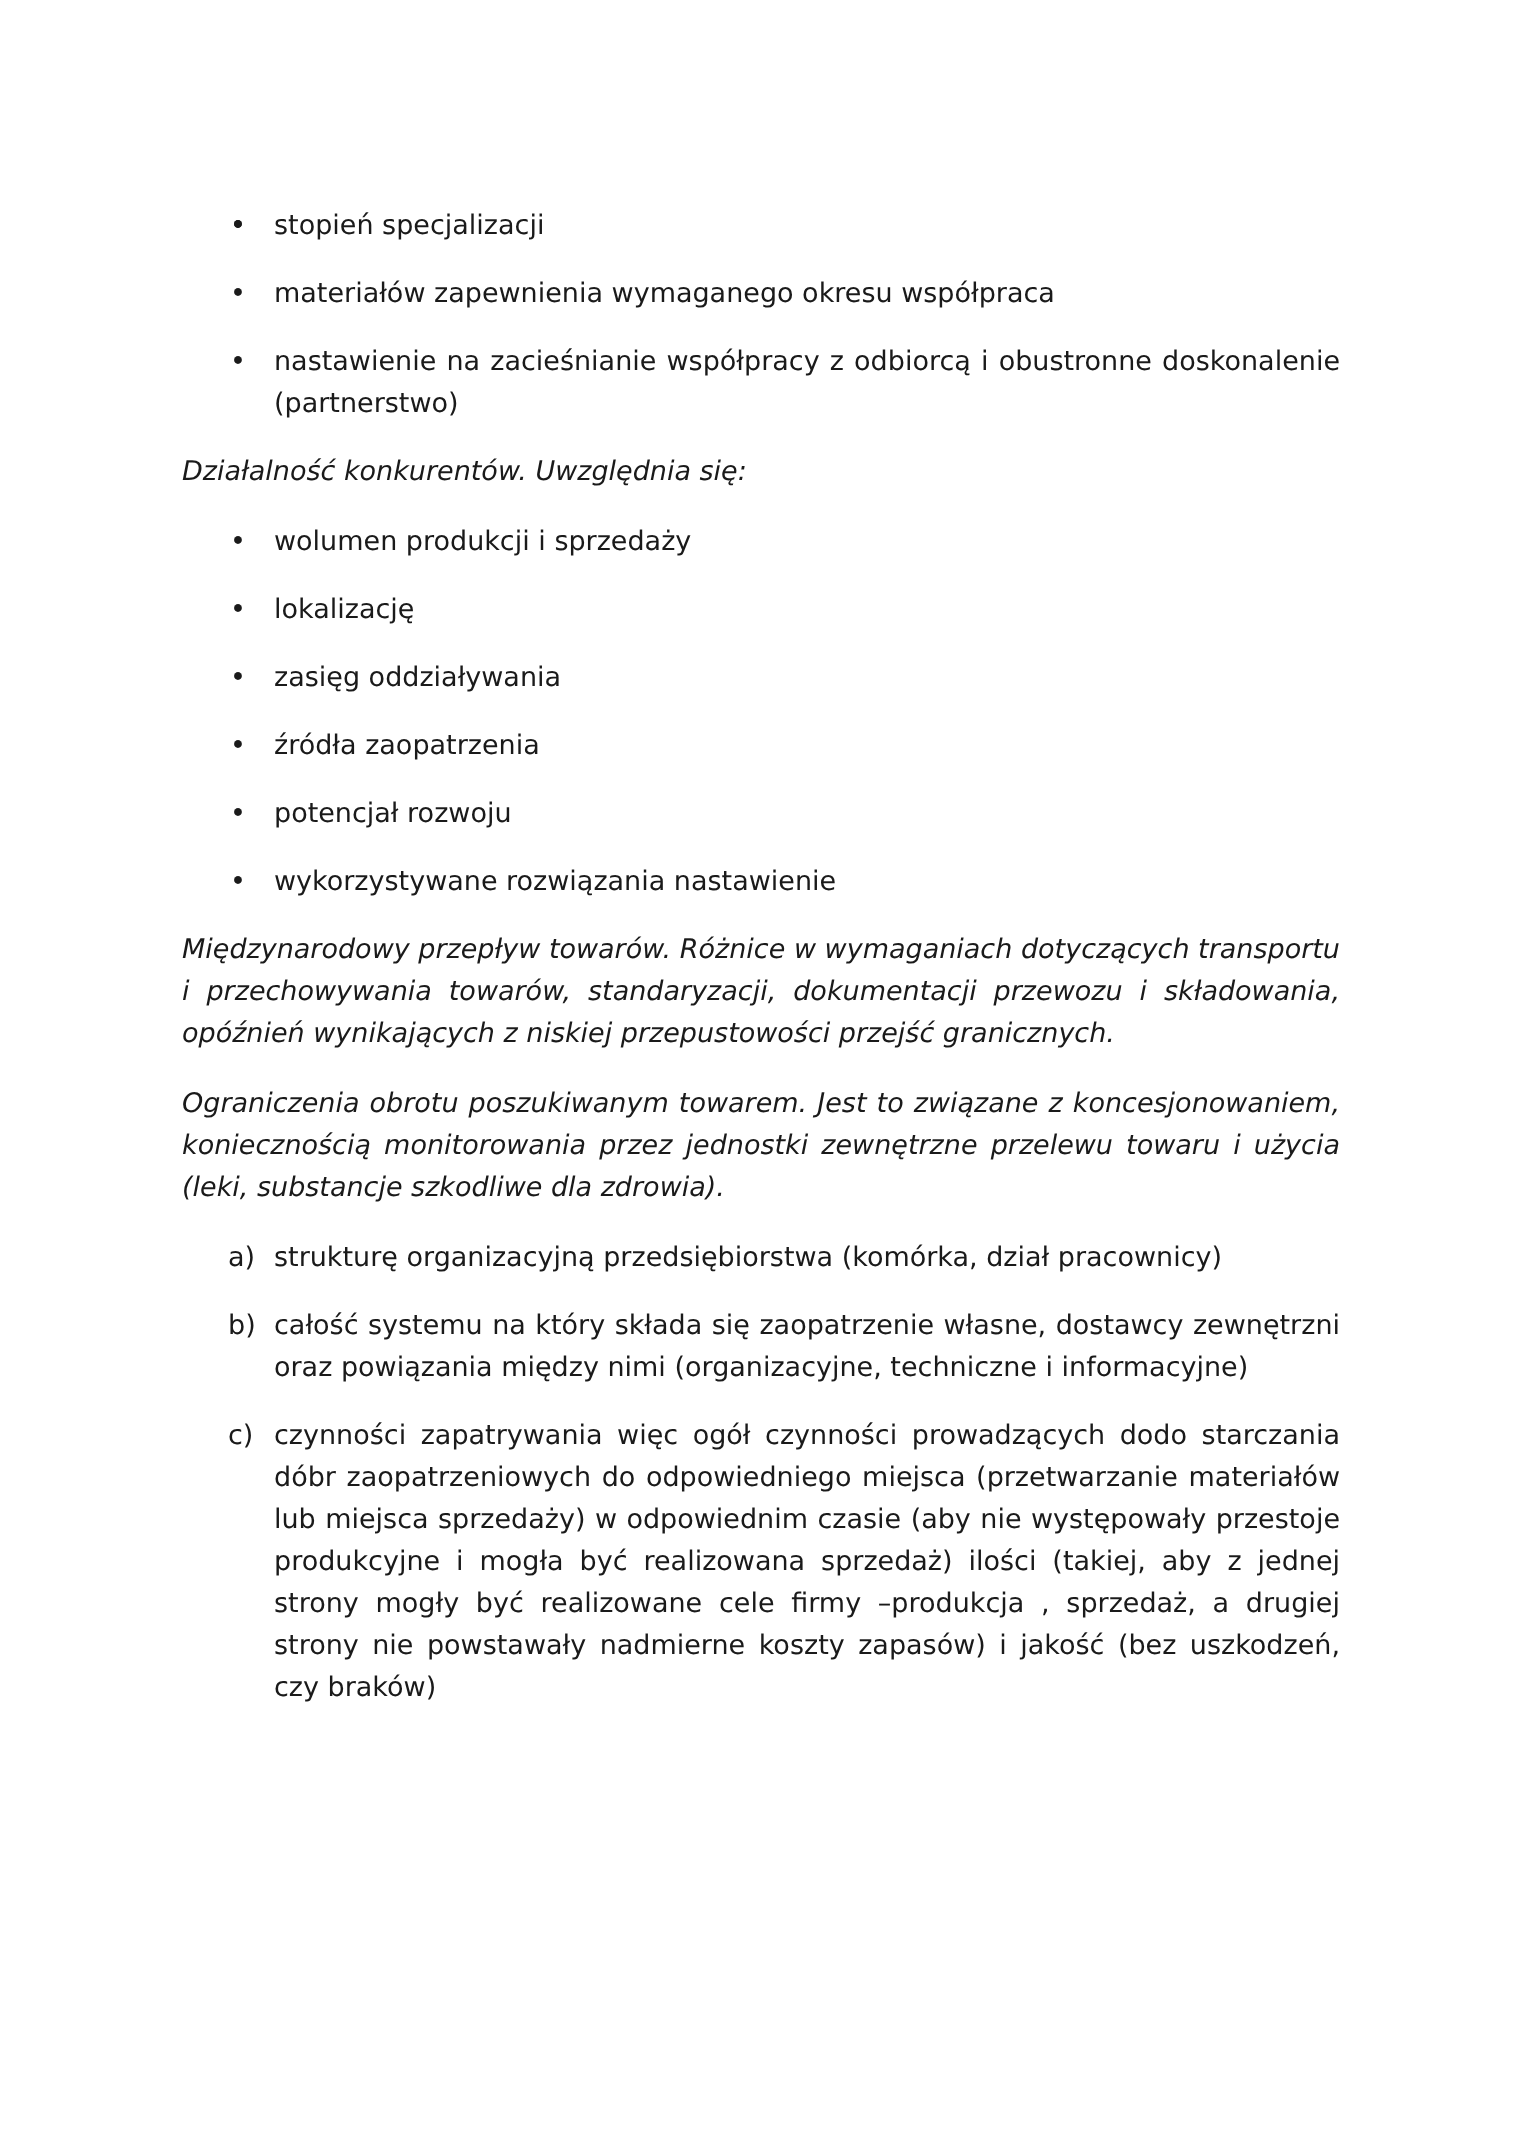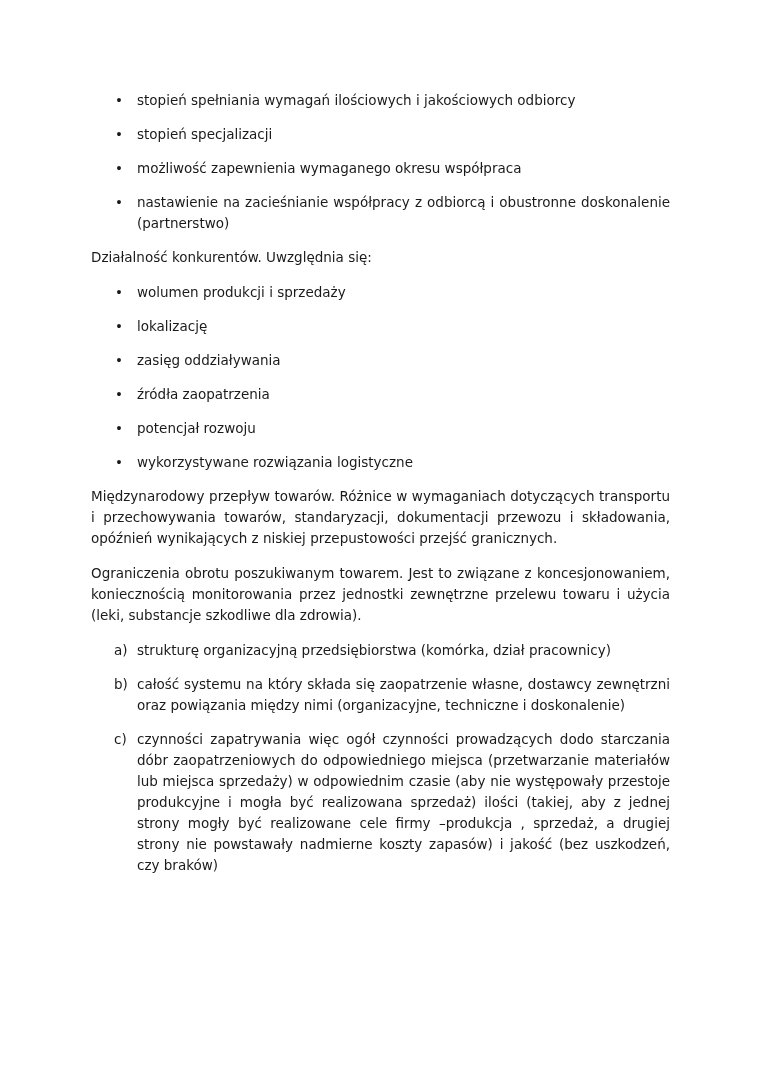--- a/index.html
+++ b/index.html
@@ -31,39 +31,39 @@
     top: 0;
   }
   .letter-marker {
     position: absolute;
     left: 23px;
     top: 0;
   }
   .para {
     margin-bottom: 14px;
     text-align: justify;
+    font-style: italic;
   }
 </style>
 </head>
 <body>
 
 <div class="page">
 
   <ul class="bullets">
     <li>
       <span class="bullet-marker">•</span>
-      <span>stopień spełniania wymagań ilościowych i jakościowych odbiorcy</span>
     </li>
     <li>
       <span class="bullet-marker">•</span>
       <span>stopień specjalizacji</span>
     </li>
     <li>
       <span class="bullet-marker">•</span>
-      <span>możliwość zapewnienia wymaganego okresu współpraca</span>
+      <span>materiałów zapewnienia wymaganego okresu współpraca</span>
     </li>
     <li>
       <span class="bullet-marker">•</span>
       <span>nastawienie na zacieśnianie współpracy z odbiorcą i obustronne doskonalenie (partnerstwo)</span>
     </li>
   </ul>
 
   <p class="para">Działalność konkurentów. Uwzględnia się:</p>
 
   <ul class="bullets">
@@ -82,37 +82,37 @@
     <li>
       <span class="bullet-marker">•</span>
       <span>źródła zaopatrzenia</span>
     </li>
     <li>
       <span class="bullet-marker">•</span>
       <span>potencjał rozwoju</span>
     </li>
     <li>
       <span class="bullet-marker">•</span>
-      <span>wykorzystywane rozwiązania logistyczne</span>
+      <span>wykorzystywane rozwiązania nastawienie</span>
     </li>
   </ul>
 
   <p class="para">Międzynarodowy przepływ towarów. Różnice w wymaganiach dotyczących transportu i przechowywania towarów, standaryzacji, dokumentacji przewozu i składowania, opóźnień wynikających z niskiej przepustowości przejść granicznych.</p>
 
   <p class="para">Ograniczenia obrotu poszukiwanym towarem. Jest to związane z koncesjonowaniem, koniecznością monitorowania przez jednostki zewnętrzne przelewu towaru i użycia (leki, substancje szkodliwe dla zdrowia).</p>
 
 
   <ol class="lettered">
     <li>
       <span class="letter-marker">a)</span>
       <span>strukturę organizacyjną przedsiębiorstwa (komórka, dział pracownicy)</span>
     </li>
     <li>
       <span class="letter-marker">b)</span>
-      <span>całość systemu na który składa się zaopatrzenie własne, dostawcy zewnętrzni oraz powiązania między nimi (organizacyjne, techniczne i doskonalenie)</span>
+      <span>całość systemu na który składa się zaopatrzenie własne, dostawcy zewnętrzni oraz powiązania między nimi (organizacyjne, techniczne i informacyjne)</span>
     </li>
     <li>
       <span class="letter-marker">c)</span>
       <span>czynności zapatrywania więc ogół czynności prowadzących dodo starczania dóbr zaopatrzeniowych do odpowiedniego miejsca (przetwarzanie materiałów lub miejsca sprzedaży) w odpowiednim czasie (aby nie występowały przestoje produkcyjne i mogła być realizowana sprzedaż) ilości (takiej, aby z jednej strony mogły być realizowane cele firmy –produkcja , sprzedaż, a drugiej strony nie powstawały nadmierne koszty zapasów) i jakość (bez uszkodzeń, czy braków)</span>
     </li>
   </ol>
 
 
 
 </div>

